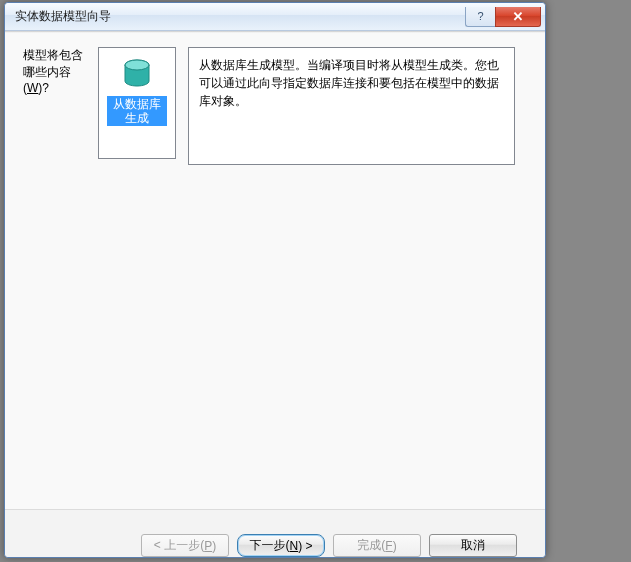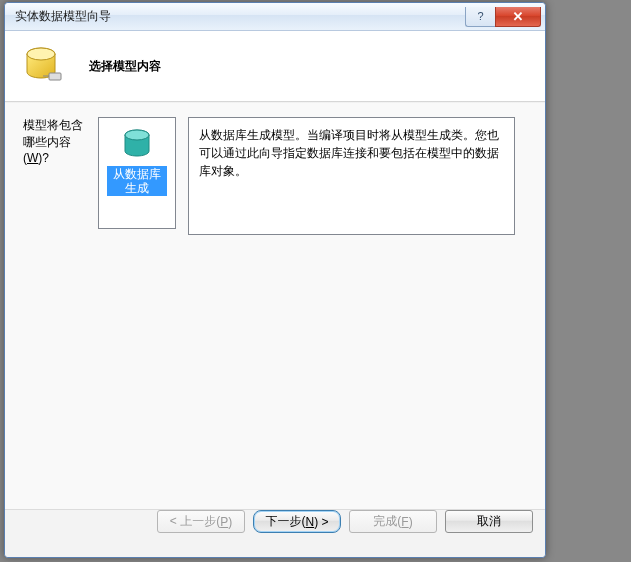--- a/index.html
+++ b/index.html
@@ -24,21 +24,21 @@
   .prompt-label .ak { text-decoration:underline; }
   .options-box { height:112px; border:1px solid #828790; background:#fff; display:flex; align-items:flex-start; padding:6px; gap:6px; }
   .opt { width:64px; display:flex; flex-direction:column; align-items:center; padding:4px 2px 6px; }
   .opt .icolabel { font-size:12px; text-align:center; line-height:14px; margin-top:4px; }
   .opt.selected { }
   .opt.selected .icolabel { background:#3399ff; color:#fff; padding:1px 2px;text-align:center; }
   .opt svg { width:34px; height:34px; }
   .desc-box { height:118px; border:1px solid #828790; background:#fff; padding:8px 10px; font-size:12px; color:#000; line-height:18px; }
   .spacer { flex:1; }
   
-  .footer { height:48px; border-top:1px solid #dcdcdc; background:#f3f3f3; display:flex; align-items:flex-start; justify-content:flex-end; padding:0 12px; gap:8px; border-radius:0 0 4px 4px; }
+  .footer { height:48px; border-top:1px solid #dcdcdc; background:#f3f3f3; display:flex; align-items:flex-end; justify-content:flex-end; padding:0 28px; gap:8px; border-radius:0 0 4px 4px; }
   .wbtn { min-width:88px; height:23px; border:1px solid #8e8f8f; background:linear-gradient(#fdfdfd,#ebebeb 45%,#dedede 46%,#f0f0f0); border-radius:3px; font-size:12px; color:#000; display:flex; align-items:center; justify-content:center; padding:0 10px; }
   .wbtn.disabled { color:#9a9a9a; border-color:#b5b5b5; background:linear-gradient(#fafafa,#efefef); }
   .wbtn.default { border-color:#3c7fb1; box-shadow:0 0 0 1px #a3d3f5 inset;border-radius:8px; }
   .wbtn .ak { text-decoration:underline; }
 </style>
 </head>
 <body>
 
 <div class="stage">
   <div class="window">
@@ -48,38 +48,20 @@
       <div class="tb-btns">
         <div class="tb-btn help">
           <span>?</span>
         </div>
         <div class="tb-btn close">
           <span>✕</span>
         </div>
       </div>
     </div>
 
-    <div class="header">
-      <svg class="db-icon" viewBox="0 0 42 42">
-        <defs>
-          <linearGradient id="g1" x1="0" y1="0" x2="1" y2="1">
-            <stop offset="0" stop-color="#ffe97a"></stop>
-              <stop offset="1" stop-color="#e0b320"></stop>
-          </linearGradient>
-        </defs>
-        <ellipse cx="18" cy="9" rx="14" ry="6" fill="url(#g1)" stroke="#b8931c"></ellipse>
-        <path d="M4 9v18c0 3.3 6.3 6 14 6s14-2.7 14-6V9" fill="url(#g1)" stroke="#b8931c"></path>
-        <ellipse cx="18" cy="9" rx="14" ry="6" fill="#fff3b0" stroke="#b8931c"></ellipse>
-        <g stroke="#888" fill="#ddd">
-          <rect x="26" y="28" width="12" height="7" rx="1"></rect>
-          <line x1="26" y1="31" x2="20" y2="31"></line>
-        </g>
-      </svg>
-      <h1>选择模型内容</h1>
-    </div>
     <div class="sep"></div>
 
     <div class="body">
       <div class="prompt-label">
         <span>模型将包含哪些内容(</span><span class="ak">W</span><span>)?</span>
       </div>
 
       <div class="options-box">
         <div class="opt selected">
           <svg viewBox="0 0 34 34">

